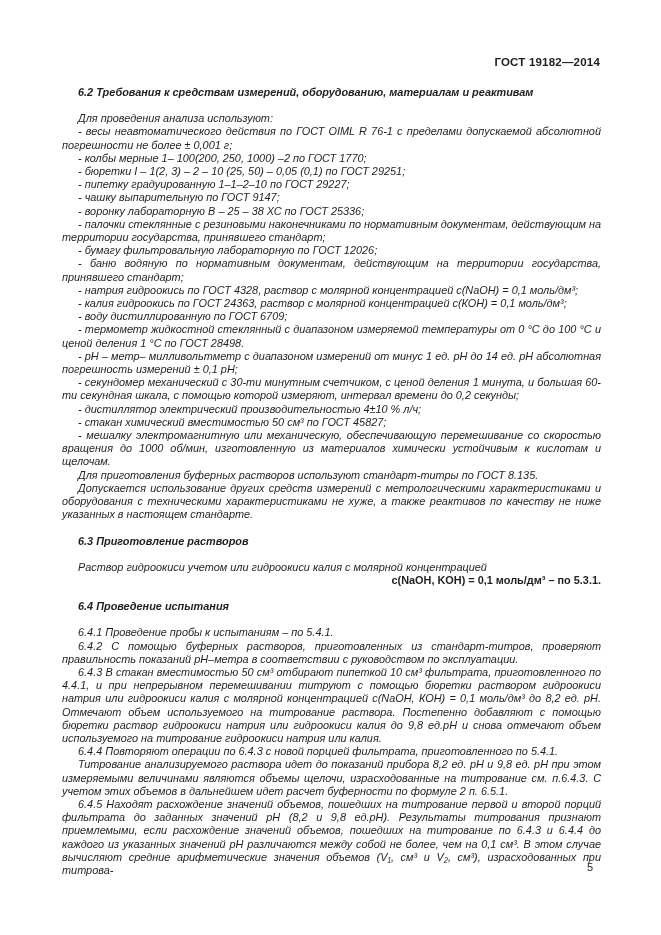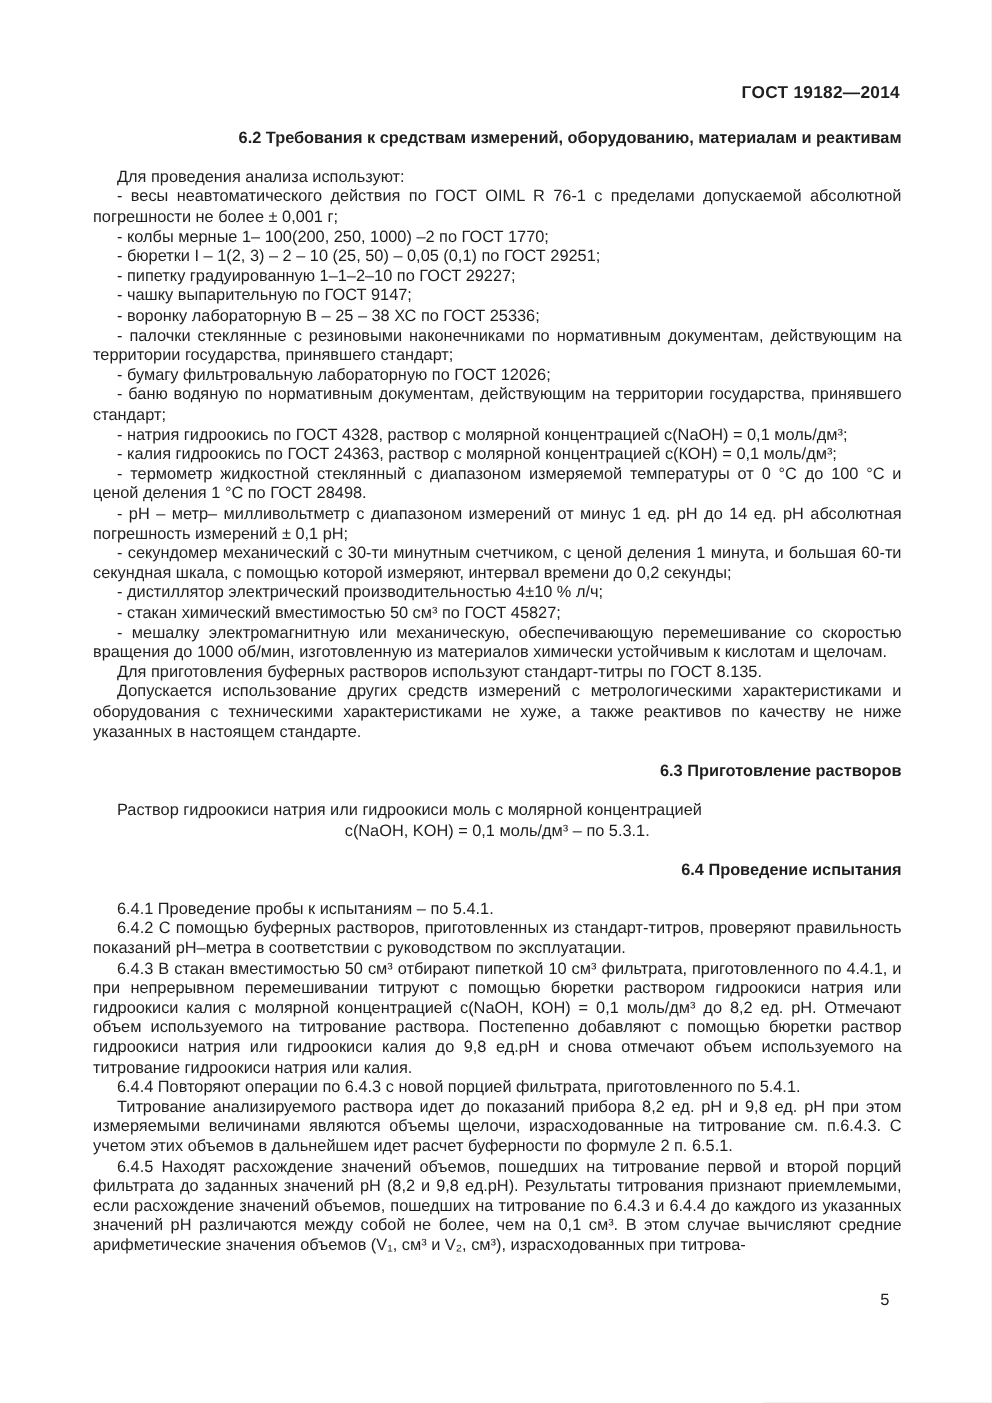--- a/index.html
+++ b/index.html
@@ -21,30 +21,33 @@
   }
   .content{
     position:absolute;top:86px;left:62px;width:539px;
     font-size:10.9px;line-height:13.2px;
   }
   .content p{margin:0;}
   .blk-h{
     font-weight:bold;
     text-indent:16px;
     margin:13px 0 13px 0 !important;
-    text-align:right;
+    text-align:left;
+    font-style:italic;
   }
   .blk-h.first{margin-top:0 !important;}
   .blk-p,.blk-li{
     text-align:justify;
     text-indent:16px;
+    font-style:italic;
   }
   .blk-pl{
-    text-align:center;
+    text-align:right;
     text-indent:0;
+    font-weight:bold;
   }
   .page-number{
     position:absolute;top:861px;right:68px;
     font-size:11px;
   }
 </style>
 </head>
 <body>
 
 <div class="page">
@@ -57,30 +60,31 @@
       <p class="blk-li">- колбы мерные 1– 100(200, 250, 1000) –2 по ГОСТ 1770;</p>
       <p class="blk-li">- бюретки I – 1(2, 3) – 2 – 10 (25, 50) – 0,05 (0,1) по ГОСТ 29251;</p>
       <p class="blk-li">- пипетку градуированную 1–1–2–10 по ГОСТ 29227;</p>
       <p class="blk-li">- чашку выпарительную по ГОСТ 9147;</p>
       <p class="blk-li">- воронку лабораторную В – 25 – 38 ХС по ГОСТ 25336;</p>
       <p class="blk-li">- палочки стеклянные с резиновыми наконечниками по нормативным документам, действующим на территории государства, принявшего стандарт;</p>
       <p class="blk-li">- бумагу фильтровальную лабораторную по ГОСТ 12026;</p>
       <p class="blk-li">- баню водяную по нормативным документам, действующим на территории государства, принявшего стандарт;</p>
       <p class="blk-li">- натрия гидроокись по ГОСТ 4328, раствор с молярной концентрацией с(NaOH) = 0,1 моль/дм³;</p>
       <p class="blk-li">- калия гидроокись по ГОСТ 24363, раствор с молярной концентрацией с(КОН) = 0,1 моль/дм³;</p>
+      <p class="blk-li">- воду дистиллированную по ГОСТ 6709;</p>
       <p class="blk-li">- термометр жидкостной стеклянный с диапазоном измеряемой температуры от 0 °С до 100 °С и ценой деления 1 °С по ГОСТ 28498.</p>
       <p class="blk-li">- рН – метр– милливольтметр с  диапазоном  измерений  от  минус 1 ед. рН до 14 ед. рН  абсолютная погрешность  измерений ± 0,1 рН;</p>
       <p class="blk-li">- секундомер механический с 30-ти минутным счетчиком, с ценой деления 1 минута, и большая 60-ти секундная шкала, с помощью которой измеряют, интервал времени до 0,2 секунды;</p>
       <p class="blk-li">- дистиллятор  электрический производительностью  4±10 % л/ч;</p>
       <p class="blk-li">- стакан химический вместимостью 50 см³ по ГОСТ 45827;</p>
       <p class="blk-li">- мешалку электромагнитную или механическую, обеспечивающую перемешивание со скоростью вращения до 1000 об/мин, изготовленную из материалов химически устойчивым к кислотам и щелочам.</p>
       <p class="blk-p">Для приготовления буферных растворов используют стандарт-титры по ГОСТ 8.135.</p>
       <p class="blk-p">Допускается использование других средств измерений с метрологическими характеристиками и оборудования с техническими характеристиками не хуже, а также реактивов по качеству не ниже указанных  в настоящем стандарте.</p>
       <p class="blk-h">6.3 Приготовление растворов</p>
-      <p class="blk-p">Раствор гидроокиси натрия или гидроокиси моль с молярной концентрацией</p>
+      <p class="blk-p">Раствор гидроокиси учетом или гидроокиси калия с молярной концентрацией</p>
       <p class="blk-pl">с(NaOH, KОН)  = 0,1 моль/дм³  –   по 5.3.1.</p>
       <p class="blk-h">6.4 Проведение испытания</p>
       <p class="blk-p">6.4.1  Проведение пробы к испытаниям – по 5.4.1.</p>
       <p class="blk-p">6.4.2 С помощью буферных растворов, приготовленных из стандарт-титров, проверяют правильность показаний рН–метра в соответствии с руководством по эксплуатации.</p>
       <p class="blk-p">6.4.3 В стакан вместимостью 50 см³ отбирают пипеткой 10 см³ фильтрата, приготовленного по 4.4.1, и при непрерывном перемешивании титруют с помощью бюретки раствором гидроокиси натрия или гидроокиси калия с молярной концентрацией с(NaOH, КОН) = 0,1 моль/дм³ до 8,2 ед. рН. Отмечают объем используемого на титрование раствора. Постепенно добавляют с помощью бюретки раствор гидроокиси натрия или гидроокиси калия до 9,8 ед.рН и снова отмечают объем используемого на титрование гидроокиси натрия или калия.</p>
       <p class="blk-p">6.4.4 Повторяют операции по 6.4.3 с новой порцией фильтрата, приготовленного по 5.4.1.</p>
       <p class="blk-p">Титрование анализируемого раствора идет до показаний прибора 8,2 ед. рН и 9,8 ед. рН при этом  измеряемыми  величинами  являются  объемы  щелочи,  израсходованные  на  титрование  см. п.6.4.3. С учетом этих объемов  в дальнейшем идет расчет буферности по формуле 2 п. 6.5.1.</p>
       <p class="blk-p">6.4.5 Находят расхождение значений объемов, пошедших на титрование первой и второй порций фильтрата до заданных значений рН (8,2 и 9,8 ед.рН). Результаты титрования признают приемлемыми, если расхождение значений объемов, пошедших на титрование по 6.4.3 и 6.4.4 до каждого из указанных значений рН различаются между собой не более, чем на 0,1 см³. В этом случае вычисляют средние арифметические значения объемов (V₁, см³ и V₂, см³), израсходованных при титрова-</p>
     </div>
 

